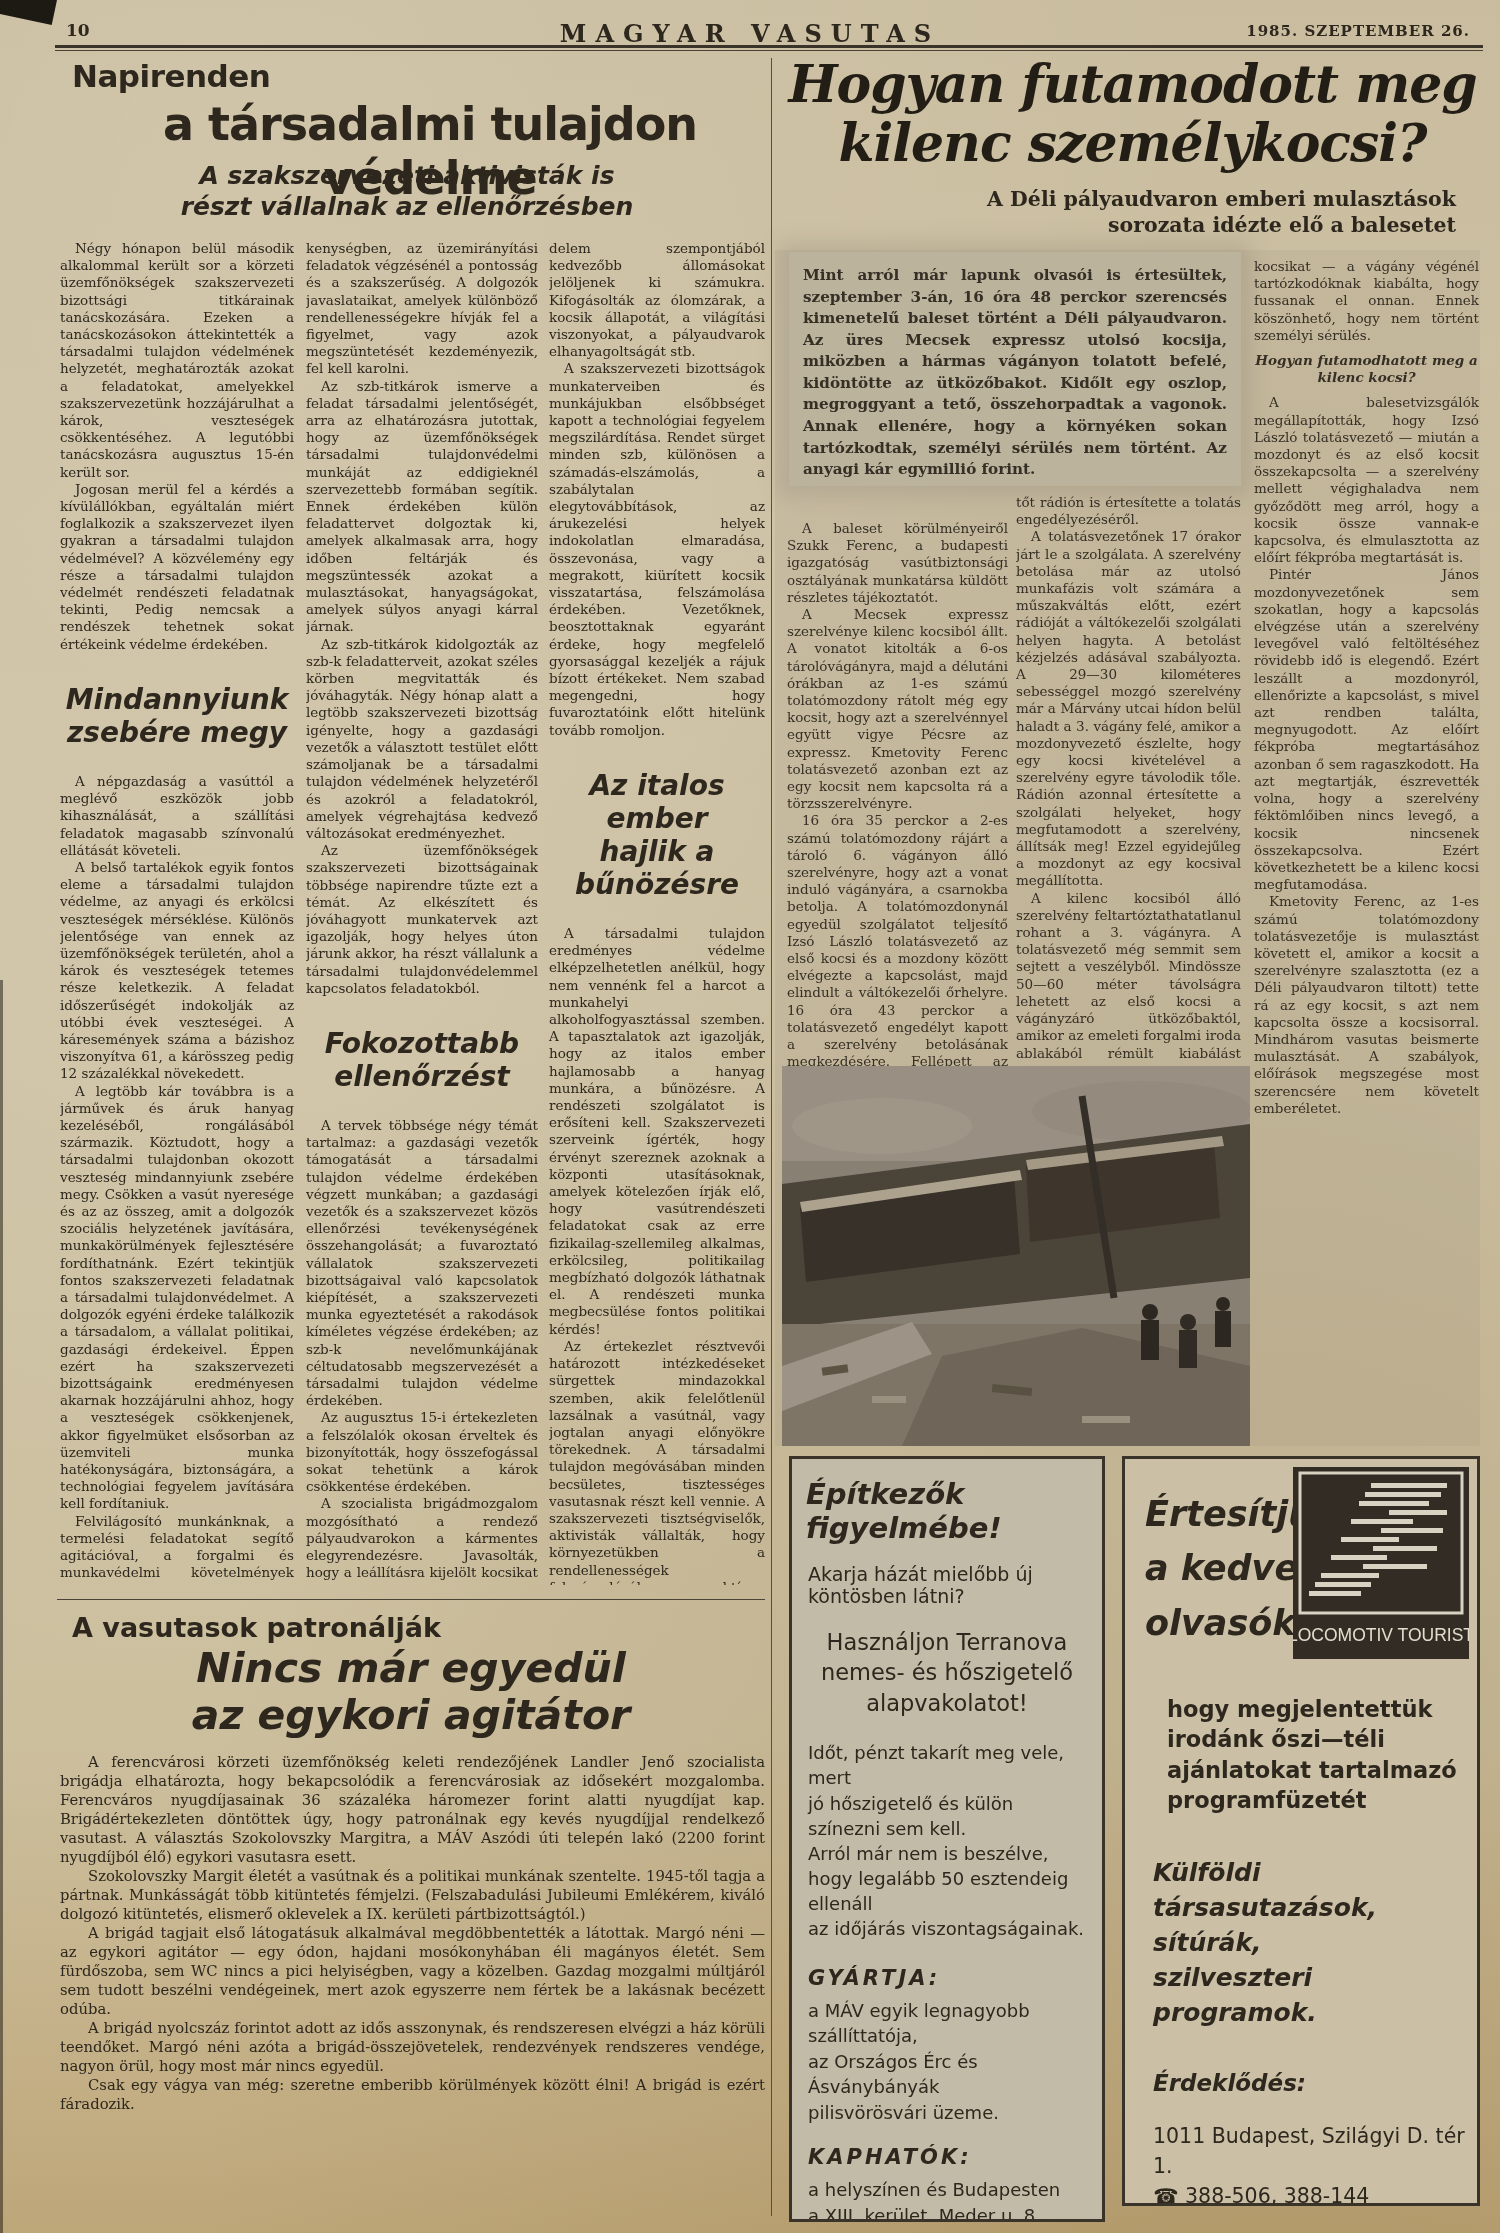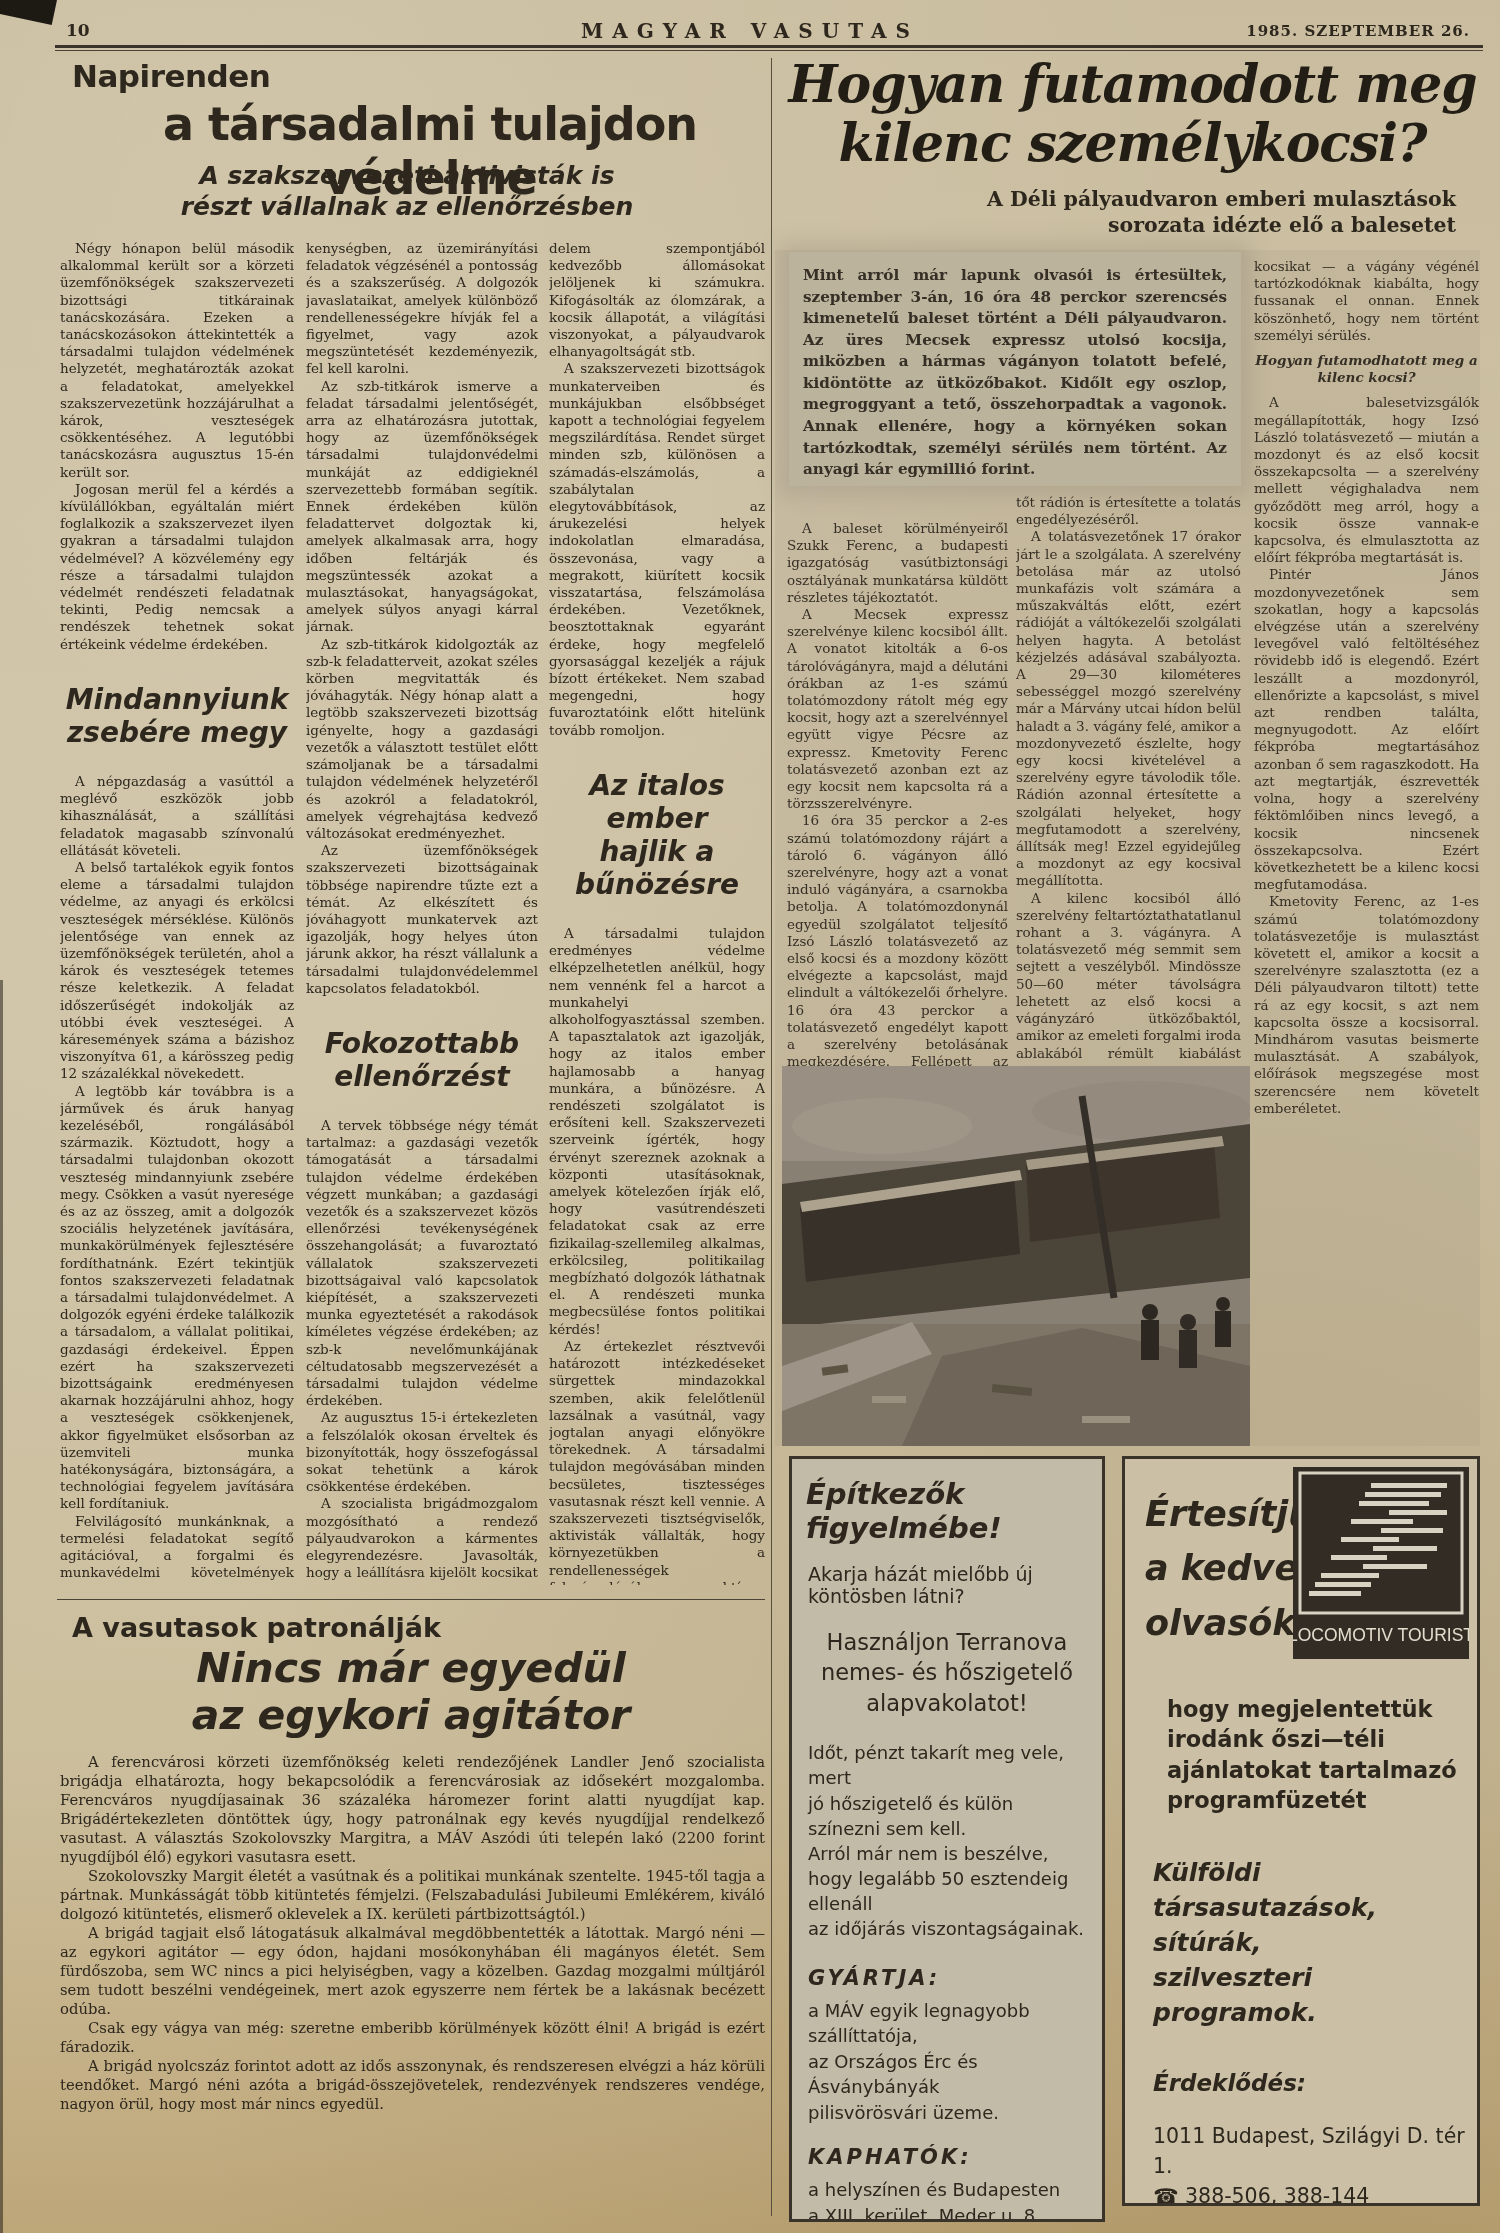--- a/index.html
+++ b/index.html
@@ -7,21 +7,21 @@
     font-family:"DejaVu Serif",serif;color:#2d271d;
     background:
       radial-gradient(ellipse at 15% 10%, rgba(255,255,255,0.10), transparent 55%),
       radial-gradient(ellipse at 85% 90%, rgba(120,90,40,0.18), transparent 60%),
       linear-gradient(180deg,#cabd9f 0%, #cfc3a6 45%, #ccbf9e 78%, #c3ae84 94%, #bda678 100%);}
   .artifact-tl{position:absolute;left:-14px;top:-16px;width:70px;height:34px;background:#1d1a14;transform:rotate(12deg);}
   .artifact-left{position:absolute;left:0;top:980px;width:3px;height:1253px;background:rgba(40,34,26,.55);}
   .wash{position:absolute;pointer-events:none;background:rgba(125,120,112,0.10);}
   
   .hdr-num{position:absolute;left:66px;top:20px;font-size:17px;font-weight:bold;}
-  .hdr-mast{position:absolute;left:0;top:19px;width:100%;text-align:center;font-size:20px;font-weight:bold;letter-spacing:9px;}
+  .hdr-mast{position:absolute;left:0;top:19px;width:100%;text-align:center;font-size:24px;font-weight:bold;letter-spacing:9px;}
   .hdr-date{position:absolute;right:30px;top:22px;font-size:15px;font-weight:bold;letter-spacing:1px;}
   .rule-a{position:absolute;left:55px;top:45px;width:1428px;height:3px;background:#3a332a;}
   .rule-b{position:absolute;left:55px;top:50px;width:1428px;height:1px;background:#4a4336;}
   .vrule{position:absolute;left:771px;top:58px;width:1px;height:2158px;background:#57503f;}
   
   .kicker{position:absolute;left:72px;top:58px;font-family:"DejaVu Sans",sans-serif;font-weight:bold;font-size:31px;letter-spacing:-.5px;}
   .l-head{position:absolute;left:100px;top:97px;width:660px;text-align:center;font-family:"DejaVu Sans",sans-serif;font-weight:bold;font-size:46px;letter-spacing:-1px;white-space:pre-line;}
   .l-sub{position:absolute;left:57px;top:160px;width:700px;text-align:center;font-family:"DejaVu Sans",sans-serif;font-weight:bold;font-style:italic;font-size:25px;line-height:1.25;white-space:pre-line;}
   .col{position:absolute;overflow:hidden;text-align:justify;font-size:13.5px;line-height:17.2px;}
   .c1{left:60px;top:240px;width:234px;height:1340px;}
@@ -163,22 +163,22 @@
   </div>
 
   <div class="b-rule"></div>
   <div class="b-kicker">A vasutasok patronálják</div>
   <div class="b-head">Nincs már egyedül
 az egykori agitátor</div>
   <div class="b-body">
       <div class="bp">A ferencvárosi körzeti üzemfőnökség keleti rendezőjének Landler Jenő szocialista brigádja elhatározta, hogy bekapcsolódik a ferencvárosiak az idősekért mozgalomba. Ferencváros nyugdíjasainak 36 százaléka háromezer forint alatti nyugdíjat kap. Brigádértekezleten döntöttek úgy, hogy patronálnak egy kevés nyugdíjjal rendelkező vasutast. A választás Szokolovszky Margitra, a MÁV Aszódi úti telepén lakó (2200 forint nyugdíjból élő) egykori vasutasra esett.</div>
       <div class="bp">Szokolovszky Margit életét a vasútnak és a politikai munkának szentelte. 1945-től tagja a pártnak. Munkásságát több kitüntetés fémjelzi. (Felszabadulási Jubileumi Emlékérem, kiváló dolgozó kitüntetés, elismerő oklevelek a IX. kerületi pártbizottságtól.)</div>
       <div class="bp">A brigád tagjait első látogatásuk alkalmával megdöbbentették a látottak. Margó néni — az egykori agitátor — egy ódon, hajdani mosókonyhában éli magányos életét. Sem fürdőszoba, sem WC nincs a pici helyiségben, vagy a közelben. Gazdag mozgalmi múltjáról sem tudott beszélni vendégeinek, mert azok egyszerre nem fértek be a lakásnak becézett odúba.</div>
+      <div class="bp">A brigád nyolcszáz forintot adott az idős asszonynak, és rendszeresen elvégzi a ház körüli teendőket. Margó néni azóta a brigád-összejövetelek, rendezvények rendszeres vendége, nagyon örül, hogy most már nincs egyedül.</div>
       <div class="bp">Csak egy vágya van még: szeretne emberibb körülmények között élni! A brigád is ezért fáradozik.</div>
-      <div class="bp">A brigád nyolcszáz forintot adott az idős asszonynak, és rendszeresen elvégzi a ház körüli teendőket. Margó néni azóta a brigád-összejövetelek, rendezvények rendszeres vendége, nagyon örül, hogy most már nincs egyedül.</div>
     </div>
 
   <div class="ad1">
     <div class="ad1-title">Építkezők figyelmébe!</div>
     <div class="ad1-q">Akarja házát mielőbb új köntösben látni?</div>
     <div class="ad1-big">Használjon Terranova
 nemes- és hőszigetelő
 alapvakolatot!</div>
     <div class="ad1-body">Időt, pénzt takarít meg vele, mert
 jó hőszigetelő és külön színezni sem kell.

